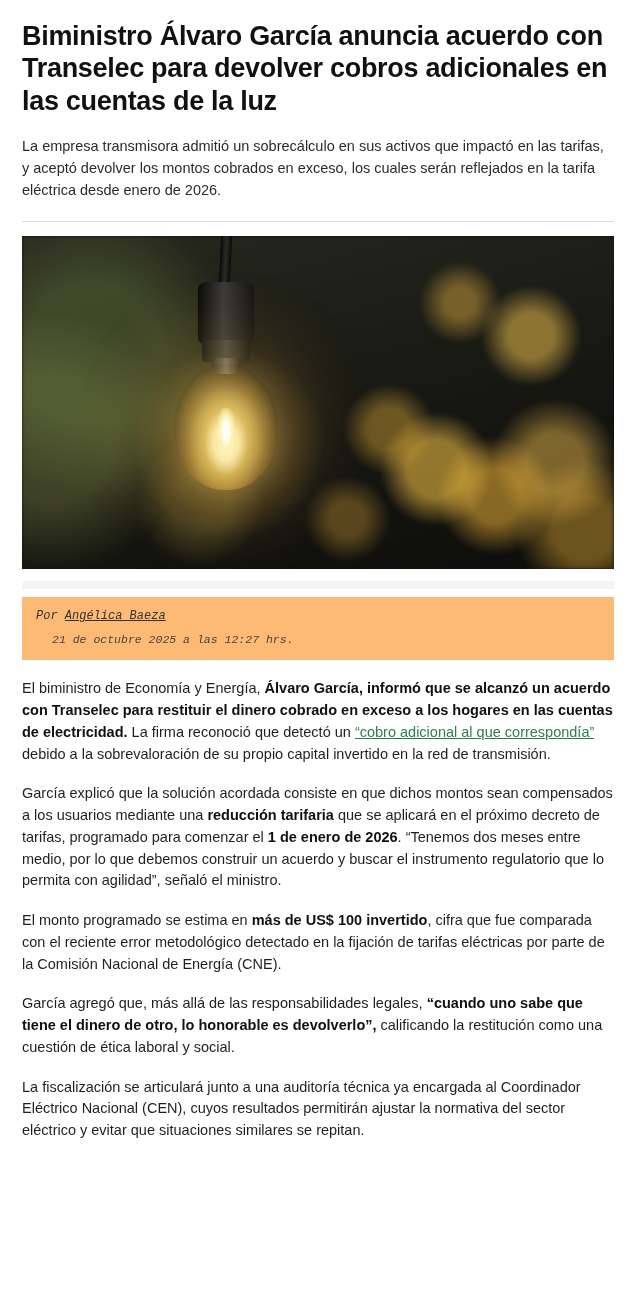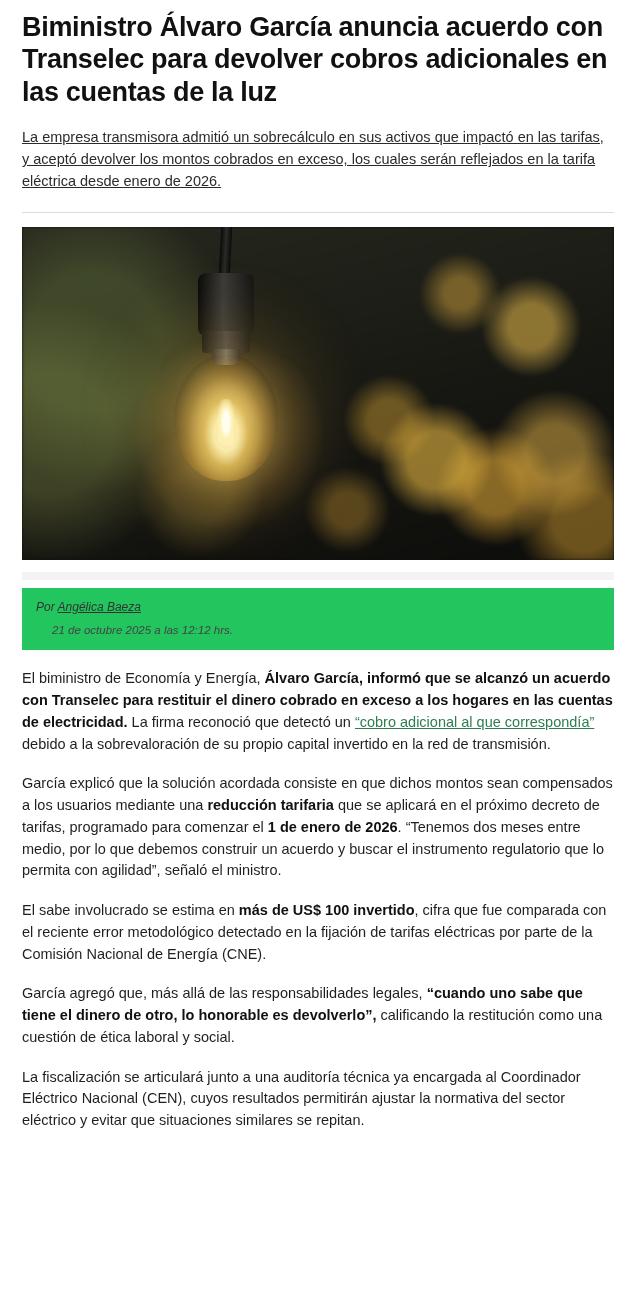--- a/index.html
+++ b/index.html
@@ -9,36 +9,35 @@
   }
   body {
     width: 636px;
     font-family: "Liberation Sans", sans-serif;
     color: #1a1a1a;
     -webkit-font-smoothing: antialiased;
   }
   .page {
     width: 636px;
     box-sizing: border-box;
-    padding: 7px 22px 14px 22px;
+    padding: 16px 22px 14px 22px;
   }
   .headline {
     font-size: 27px;
     line-height: 1.20;
     font-weight: bold;
     letter-spacing: -0.3px;
     color: #111111;
     margin: 4px 0 18px 0;
   }
   .standfirst {
     font-size: 14.5px;
     line-height: 1.52;
     color: #2b2b2b;
     margin: 0 0 20px 0;
-    text-decoration: underline;
   }
   .rule {
     border: 0;
     border-top: 1px solid #dcdcdc;
     margin: 0 0 14px 0;
   }
   .hero {
     width: 592px;
     height: 333px;
     position: relative;
@@ -135,23 +134,24 @@
   }
   .divider-block {
     width: 592px;
     height: 8px;
     background: #f3f3f3;
     margin: 0 0 8px 0;
   }
   .byline-box {
     width: 592px;
     box-sizing: border-box;
-    background: #22c55e;
+    background: #fdba74;
     padding: 12px 14px 14px 14px;
     margin-bottom: 18px;
+    font-family: Liberation Mono, monospace;
   }
   .byline {
     font-size: 12px;
     font-style: italic;
     color: #333333;
     margin: 0 0 10px 0;
   }
   .byline .author {
     text-decoration: underline;
   }
@@ -198,24 +198,24 @@
     <div class="filament"></div>
   </div>
 
   <div class="divider-block"></div>
 
   <div class="byline-box">
     <div class="byline">
       <span>Por</span>
       <span class="author">Angélica Baeza</span>
     </div>
-    <div class="timestamp">21 de octubre 2025 a las 12:12 hrs.</div>
+    <div class="timestamp">21 de octubre 2025 a las 12:27 hrs.</div>
   </div>
 
   <div>
     <p class="body"><span>El biministro de Economía y Energía, </span><b>Álvaro García, informó que se alcanzó un acuerdo con Transelec para restituir el dinero cobrado en exceso a los hogares en las cuentas de electricidad.</b><span> La firma reconoció que detectó un </span><a class="inline-link" href="#">“cobro adicional al que correspondía”</a><span> debido a la sobrevaloración de su propio capital invertido en la red de transmisión.</span></p>
     <p class="body"><span>García explicó que la solución acordada consiste en que dichos montos sean compensados a los usuarios mediante una </span><b>reducción tarifaria</b><span> que se aplicará en el próximo decreto de tarifas, programado para comenzar el </span><b>1 de enero de 2026</b><span>. “Tenemos dos meses entre medio, por lo que debemos construir un acuerdo y buscar el instrumento regulatorio que lo permita con agilidad”, señaló el ministro.</span></p>
-    <p class="body"><span>El sabe involucrado se estima en </span><b>más de US$ 100 invertido</b><span>, cifra que fue comparada con el reciente error metodológico detectado en la fijación de tarifas eléctricas por parte de la Comisión Nacional de Energía (CNE).</span></p>
+    <p class="body"><span>El monto programado se estima en </span><b>más de US$ 100 invertido</b><span>, cifra que fue comparada con el reciente error metodológico detectado en la fijación de tarifas eléctricas por parte de la Comisión Nacional de Energía (CNE).</span></p>
     <p class="body"><span>García agregó que, más allá de las responsabilidades legales, </span><b>“cuando uno sabe que tiene el dinero de otro, lo honorable es devolverlo”,</b><span> calificando la restitución como una cuestión de ética laboral y social.</span></p>
     <p class="body"><span>La fiscalización se articulará junto a una auditoría técnica ya encargada al Coordinador Eléctrico Nacional (CEN), cuyos resultados permitirán ajustar la normativa del sector eléctrico y evitar que situaciones similares se repitan.</span></p>
   </div>
 
 </div>
 
 </body></html>

